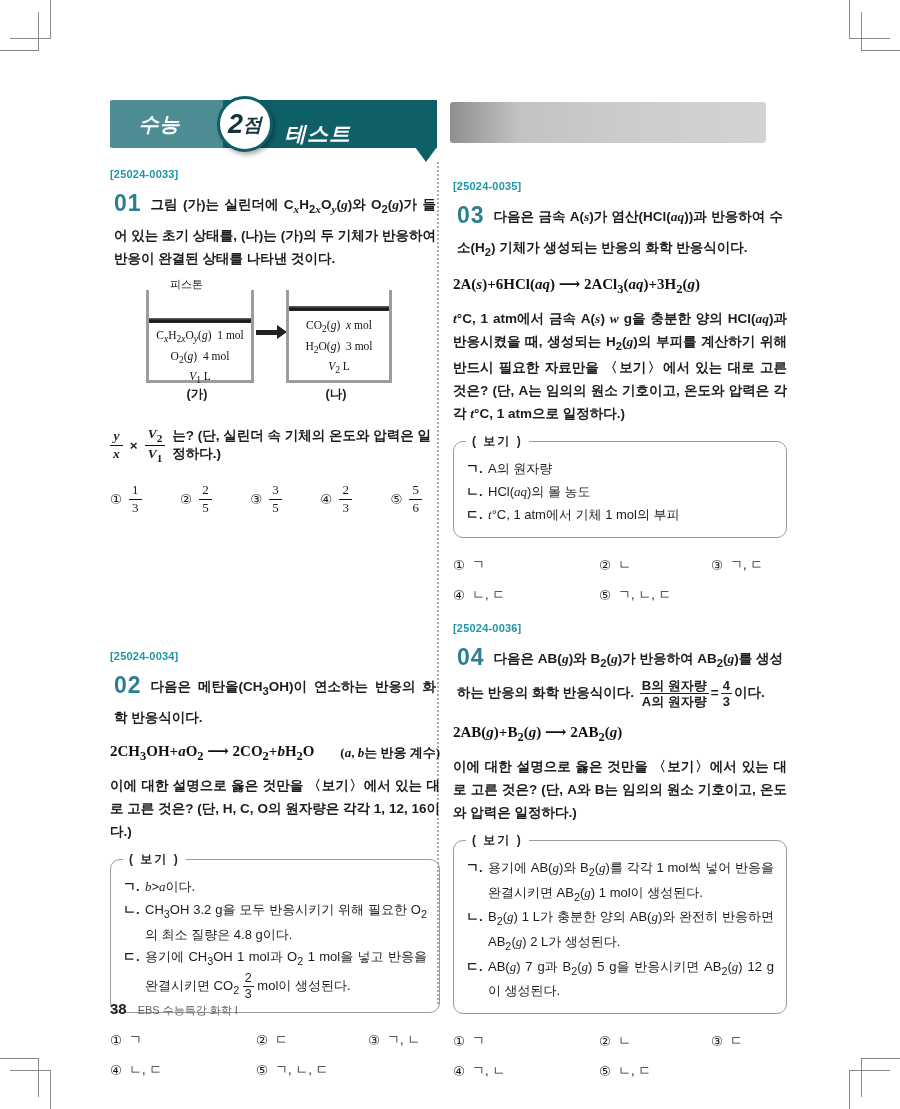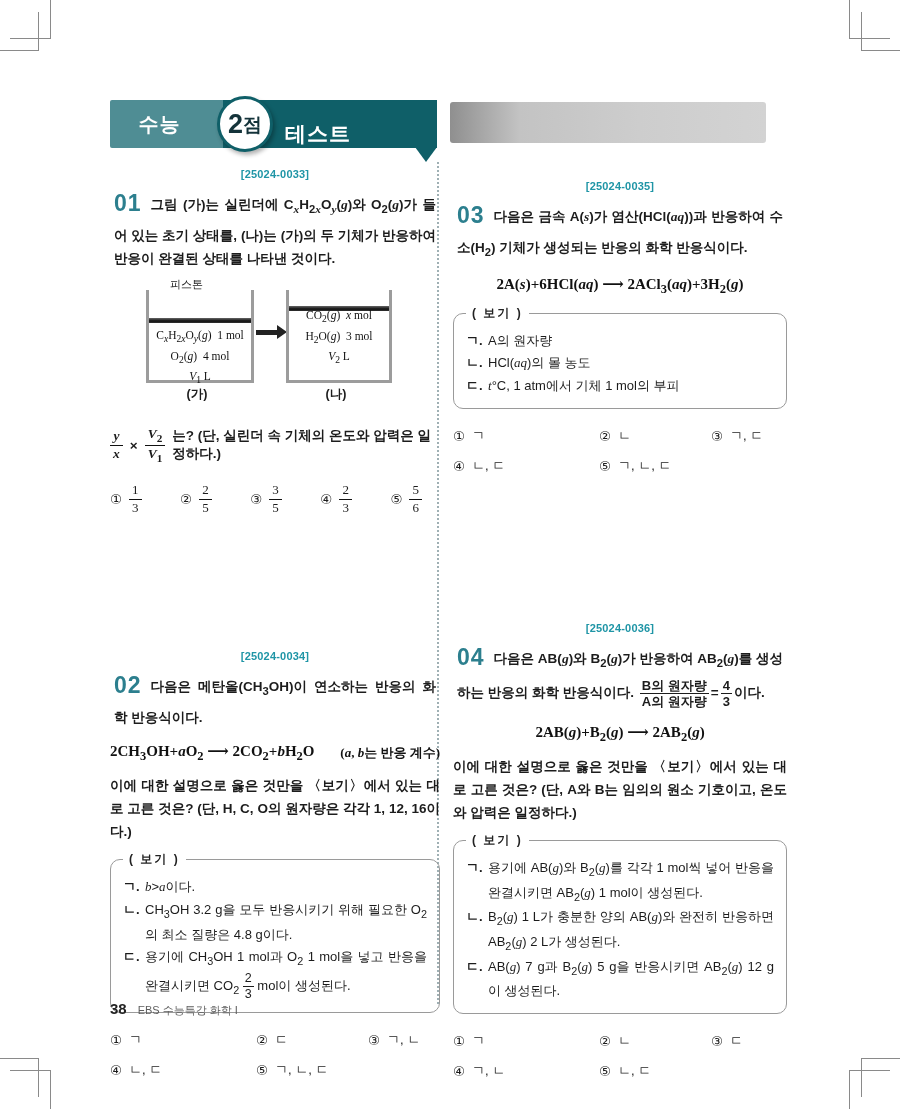--- a/index.html
+++ b/index.html
@@ -10,64 +10,64 @@
   .cm{position:absolute;width:40px;height:38px;}
   .tl1{left:10px;top:0;border-right:1px solid #8a8a8a;border-bottom:1px solid #8a8a8a;}
   .tl2{left:0;top:12px;width:38px;border-right:1px solid #8a8a8a;border-bottom:1px solid #8a8a8a;}
   .tr1{right:10px;top:0;border-left:1px solid #8a8a8a;border-bottom:1px solid #8a8a8a;}
   .tr2{right:0;top:12px;width:38px;border-left:1px solid #8a8a8a;border-bottom:1px solid #8a8a8a;}
   .bl1{left:10px;bottom:0;border-right:1px solid #8a8a8a;border-top:1px solid #8a8a8a;}
   .bl2{left:0;bottom:12px;width:38px;border-right:1px solid #8a8a8a;border-top:1px solid #8a8a8a;}
   .br1{right:10px;bottom:0;border-left:1px solid #8a8a8a;border-top:1px solid #8a8a8a;}
   .br2{right:0;bottom:12px;width:38px;border-left:1px solid #8a8a8a;border-top:1px solid #8a8a8a;}
   
-  .banner{position:absolute;left:110px;top:100px;width:780px;height:64px;}
+  .banner{position:absolute;left:110px;top:100px;width:780px;height:64px;font-style:italic;}
   .banner-light{position:absolute;left:0;top:0;width:113px;height:48px;background:#4f8d94;
     display:flex;align-items:center;justify-content:center;border-radius:2px 0 0 2px;}
   .banner-light span{color:#fff;font-weight:700;font-size:20px;letter-spacing:1px;padding-right:14px;}
   .banner-dark{position:absolute;left:113px;top:0;width:214px;height:48px;background:#0f5f68;
     display:flex;align-items:flex-end;}
   .banner-dark span{color:#fff;font-weight:700;font-size:21px;letter-spacing:1px;margin-left:62px;}
   .banner-tail{position:absolute;left:305px;top:47px;width:0;height:0;
     border-left:11px solid transparent;border-right:11px solid transparent;border-top:15px solid #0f5f68;}
   .banner-circle{position:absolute;left:107px;top:-4px;width:50px;height:50px;border-radius:50%;
     background:#fff;border:3px solid #0f5f68;box-shadow:2px 3px 4px rgba(0,0,0,.3);
     display:flex;align-items:center;justify-content:center;}
   .banner-circle .b-num{font-size:27px;font-weight:800;color:#14333a;line-height:1;}
   .banner-circle .b-suf{font-size:19px;font-weight:800;color:#14333a;line-height:1;}
   .banner-gray{position:absolute;left:340px;top:2px;width:316px;height:41px;border-radius:3px;
     background:linear-gradient(90deg,#8f8f8f 0%,#c3c3c3 22%,#cdcdcd 60%,#d3d3d3 100%);}
   
   .divider{position:absolute;left:437px;top:162px;height:842px;border-left:2px dotted #9fb0b4;width:0;}
   
   .problem{position:absolute;width:330px;}
-  .code{text-align:center;color:#1f95a6;font-weight:700;font-size:11px;margin-bottom:3px;letter-spacing:.2px;}
+  .code{text-align:left;color:#1f95a6;font-weight:700;font-size:11px;margin-bottom:3px;letter-spacing:.2px;}
   .pnum{color:#2c7f8e;font-weight:800;font-size:23px;margin-right:9px;letter-spacing:1px;vertical-align:-2px;
     font-family:"Liberation Sans",sans-serif;}
   .stem{margin:4px;font-size:13.5px;line-height:1.72;text-align:justify;font-weight:600;}
   .stem2{margin:10px 0 0 0;font-size:13.5px;line-height:1.72;text-align:justify;font-weight:600;}
   .stem i, .stem2 i, .equation i, .bogi i{font-family:"Liberation Serif","DejaVu Serif",serif;}
   .equation{font-family:"Liberation Serif","DejaVu Serif",serif;font-weight:700;font-size:15px;
     margin:13px 0 6px 0;color:#111;}
   .eq-row{display:flex;justify-content:space-between;align-items:center;}
-  .eq-center{text-align:center;}
+  .eq-center{}
   .eq-note{font-size:13px;font-weight:700;}
   
   .diagram{position:relative;height:128px;margin:12px 0 4px 0;}
   .vessel{position:absolute;top:8px;height:90px;border-left:3px solid #9c9c9c;border-right:3px solid #9c9c9c;
     border-bottom:3px solid #9c9c9c;background:#fff;}
   .vessel-l{left:36px;width:102px;}
   .vessel-r{left:176px;width:100px;}
   .piston{position:absolute;left:0;right:0;height:5px;background:linear-gradient(#666,#111 60%,#333);}
   .vessel-l .piston{top:28px;}
   .vessel-r .piston{top:16px;}
   .vcontent{position:absolute;left:0;right:0;text-align:center;
     font-family:"Liberation Serif","DejaVu Serif",serif;font-size:11.5px;line-height:1.6;color:#111;}
   .vessel-l .vcontent{top:36px;}
-  .vessel-r .vcontent{top:16px;}
+  .vessel-r .vcontent{top:26px;}
   .piston-label{position:absolute;left:58px;top:-5px;font-size:11px;font-weight:400;background:#fff;padding:0 2px;}
   .piston-line{position:absolute;left:44px;top:16px;width:18px;height:1px;background:#444;transform:rotate(28deg);}
   .rarrow{position:absolute;left:146px;top:48px;width:22px;height:5px;background:#222;}
   .rarrow::after{content:"";position:absolute;right:-9px;top:-5px;border-left:10px solid #222;
     border-top:7.5px solid transparent;border-bottom:7.5px solid transparent;}
   .caption{position:absolute;top:104px;text-align:center;font-size:12.5px;font-weight:600;}
   .caption-l{left:36px;width:102px;}
   .caption-r{left:176px;width:100px;}
   
   .frac{display:inline-flex;flex-direction:column;text-align:center;line-height:1.25;vertical-align:middle;
@@ -267,20 +267,21 @@
           <span class="onum">⑤</span>
           <span>ㄱ, ㄴ, ㄷ</span>
         </div>
     </div>
   </section>
 
   <section class="problem" style="left:453px;top:180px;width:334px;">
     <div class="code">[25024-0035]</div>
     <p class="stem"><span class="pnum">03</span><span>다음은 금속 A(<i>s</i>)가 염산(HCl(<i>aq</i>))과 반응하여 수소(H<sub>2</sub>) 기체가 생성되는 반응의 화학 반응식이다.</span></p>
     <div class="equation eq-center">2A(<i>s</i>)+6HCl(<i>aq</i>) ⟶ 2ACl<sub>3</sub>(<i>aq</i>)+3H<sub>2</sub>(<i>g</i>)</div>
+    <p class="stem2"><i>t</i>°C, 1 atm에서 금속 A(<i>s</i>) <i>w</i> g을 충분한 양의 HCl(<i>aq</i>)과 반응시켰을 때, 생성되는 H<sub>2</sub>(<i>g</i>)의 부피를 계산하기 위해 반드시 필요한 자료만을 〈보기〉에서 있는 대로 고른 것은? (단, A는 임의의 원소 기호이고, 온도와 압력은 각각 <i>t</i>°C, 1 atm으로 일정하다.)</p>
 
     <div class="bogi">
       <span class="bogi-label">( <span>보기</span> )</span>
       <div class="bogi-item">
         <span class="marker">ㄱ.</span>
         <span class="btext">A의 원자량</span>
       </div>
       <div class="bogi-item">
         <span class="marker">ㄴ.</span>
         <span class="btext">HCl(<i>aq</i>)의 몰 농도</span>

